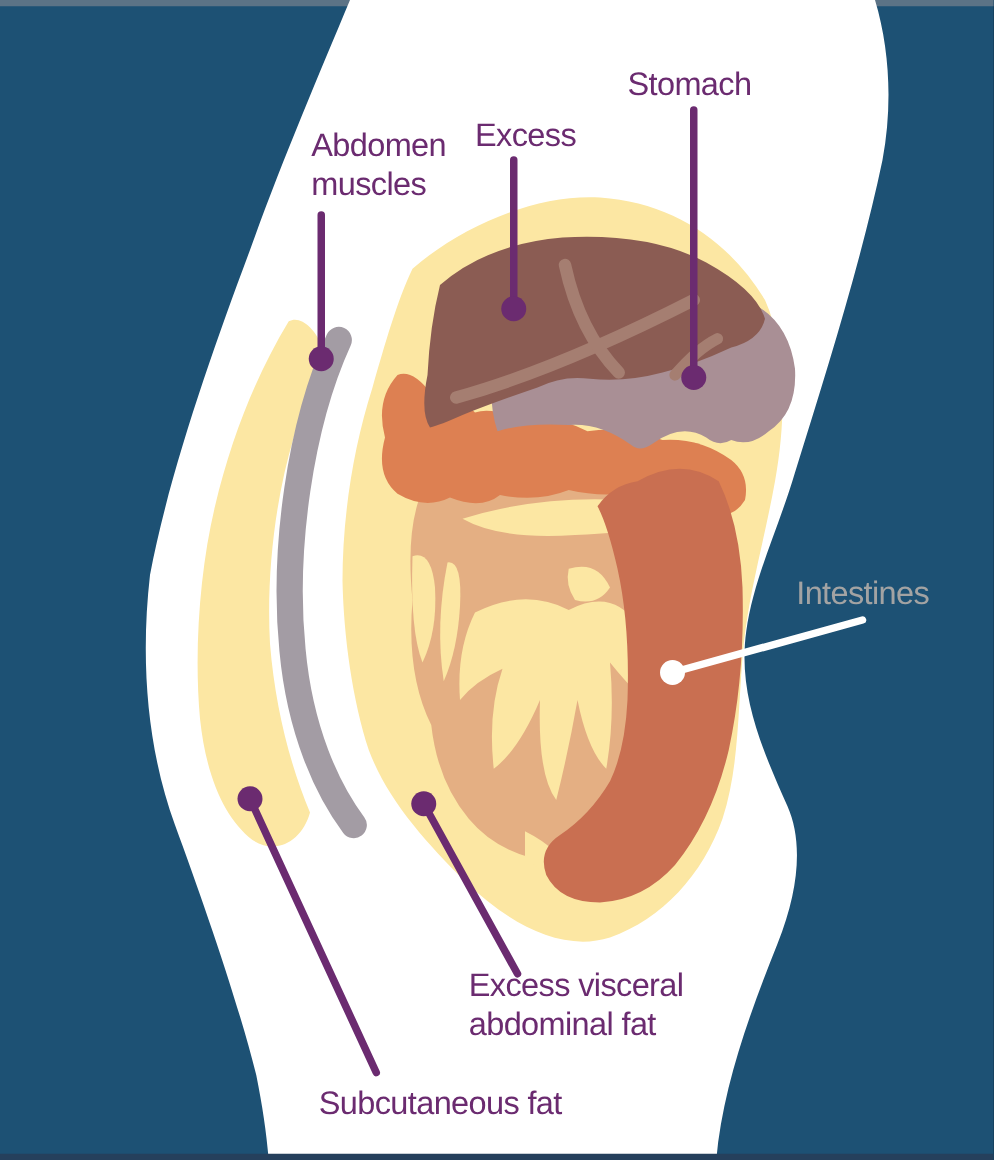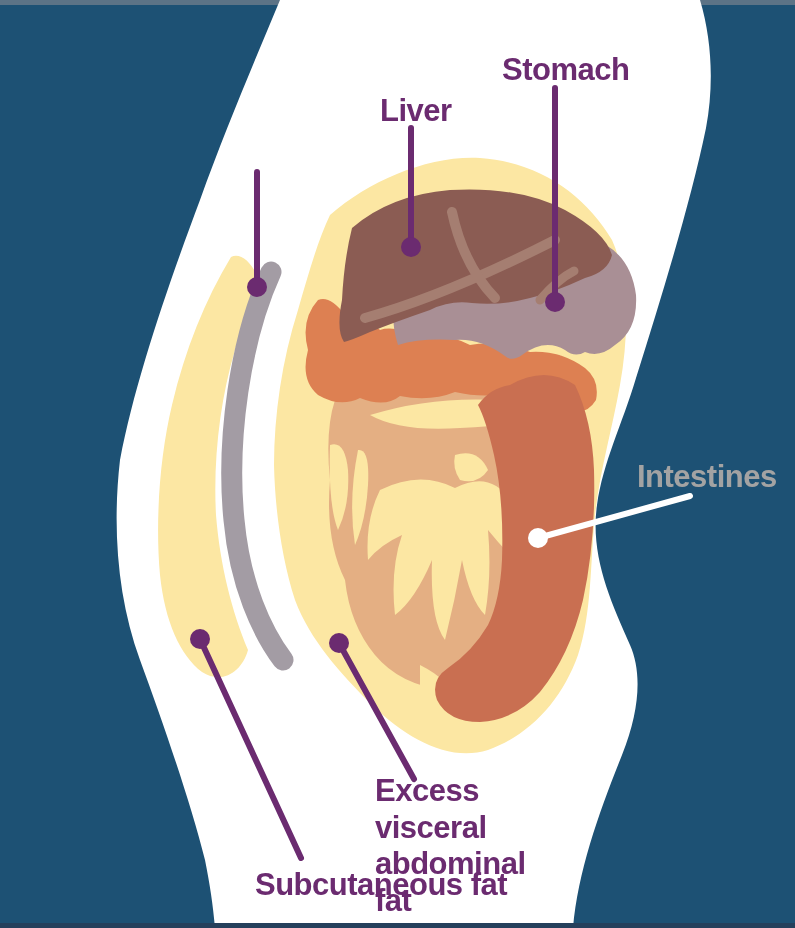--- a/index.html
+++ b/index.html
@@ -3,22 +3,22 @@
 <meta charset="utf-8">
 <style>
   html,body{margin:0;padding:0;background:#0e2f47;}
   .stage{
     position:relative;width:795px;height:928px;overflow:hidden;
     font-family:"Liberation Sans", sans-serif;
   }
   .stage svg{position:absolute;left:0;top:0;}
   .label{
     position:absolute;
-    font-weight:bold;
-    font-size:31px;
+    font-weight:normal;
+    font-size:26px;
     line-height:1.18;
     letter-spacing:-0.5px;
     color:#6B2B70;
     white-space:normal;
   }
   .label.light{color:#a3a3a3;}
   .nowrap{white-space:nowrap;}
 </style>
 </head>
 <body>
@@ -170,22 +170,23 @@
       <line x1="339" y1="643" x2="414" y2="779" stroke-width="6" stroke-linecap="round" stroke="#6B2B70"></line>
       <circle cx="339" cy="643" r="10" fill="#6B2B70"></circle>
 
       <line x1="200" y1="639" x2="301" y2="858" stroke-width="6" stroke-linecap="round" stroke="#6B2B70"></line>
       <circle cx="200" cy="639" r="10" fill="#6B2B70"></circle>
     </g>
 
     <rect x="0" y="923" width="795" height="5" fill="#25405C"></rect>
   </svg>
 
+  <div class="label" style="left:249px;top:101px;width:125px;">Abdomen muscles</div>
 
-  <div class="label nowrap" style="left:380px;top:93px;">Liver</div>
+  <div class="label nowrap" style="left:380px;top:93px;">Excess</div>
 
   <div class="label nowrap" style="left:502px;top:52px;">Stomach</div>
 
   <div class="label light nowrap" style="left:637px;top:459px;">Intestines</div>
 
   <div class="label" style="left:375px;top:773px;width:180px;">Excess visceral abdominal fat</div>
 
   <div class="label nowrap" style="left:255px;top:867px;">Subcutaneous fat</div>
 
 </div>

